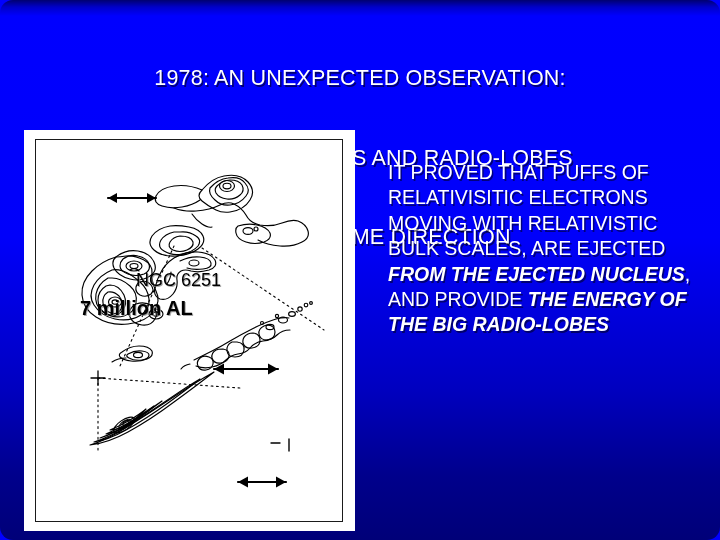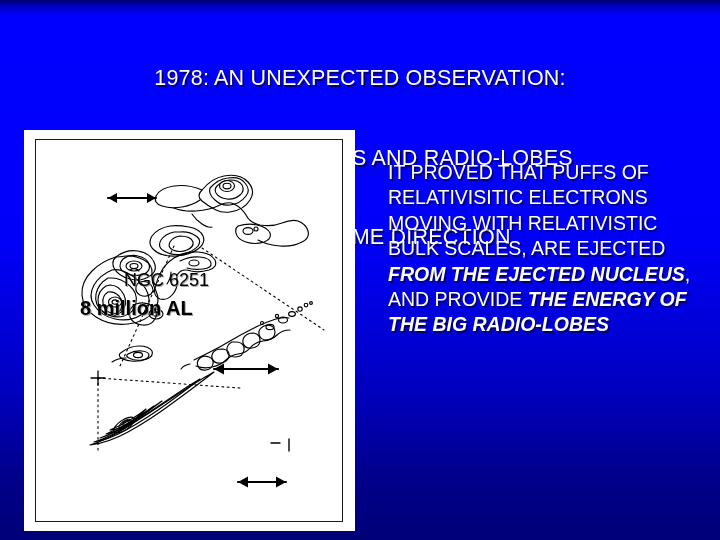--- a/index.html
+++ b/index.html
@@ -6,20 +6,21 @@
   body{
     width:720px;height:540px;overflow:hidden;
     font-family:"Liberation Sans",sans-serif;
     background:#0000ff;
   }
   #slide{
     position:relative;width:720px;height:540px;
     background:linear-gradient(180deg,
        #000070 0px, #0000c8 7px, #0000ff 16px,
        #0000fa 44%, #0000c0 72%, #00008c 88%, #000078 100%);
+    border-radius:13px;
   }
   
   #title{
     position:absolute;left:0;top:12px;width:720px;
     text-align:center;color:#ffffff;
     font-size:21.5px;font-weight:400;line-height:26.5px;
     letter-spacing:.2px;
     text-shadow:1.6px 1.6px 0 rgba(0,0,0,.55);
     white-space:pre;
   }
@@ -41,21 +42,21 @@
     position:absolute;left:11px;top:9px;width:308px;height:383px;
     border:1.5px solid #1a1a1a;box-sizing:border-box;
     background:#ffffff;
   }
   #figsvg{position:absolute;left:0;top:0;}
   .figtxt{
     position:absolute;color:#000;font-weight:bold;
     text-shadow:1px 1px 0 rgba(140,140,140,.75);
     white-space:nowrap;
   }
-  #lbl-ngc{left:100px;top:140px;font-size:18px;font-weight:400;}
+  #lbl-ngc{left:112px;top:140px;font-size:18px;font-weight:400;}
   #lbl-million{left:56px;top:167px;font-size:20px;}
   #lbl-100000{left:188px;top:339px;font-size:21px;}
 </style>
 </head>
 <body>
 
 <div id="slide">
 
   <div id="title">
     <span class="tline">1978: AN UNEXPECTED OBSERVATION:</span>
@@ -195,19 +196,19 @@
         </g>
 
         <g stroke-width="1.4">
           <path d="M265 309 L 265 321"></path>
           <path d="M247 313 L 256 313"></path>
         </g>
       </g>
     </svg>
 
     <div class="figtxt" id="lbl-ngc">NGC 6251</div>
-    <div class="figtxt" id="lbl-million">8 million AL</div>
+    <div class="figtxt" id="lbl-million">7 million AL</div>
 
   </div>
 
   <div id="bodytext"><span class="pl">IT PROVED THAT PUFFS OF RELATIVISITIC ELECTRONS MOVING WITH RELATIVISTIC BULK SCALES, ARE EJECTED </span><span class="em">FROM THE EJECTED NUCLEUS</span><span class="pl">, AND PROVIDE </span><span class="em">THE ENERGY OF THE BIG RADIO-LOBES</span></div>
 
 </div>
 
 </body></html>

